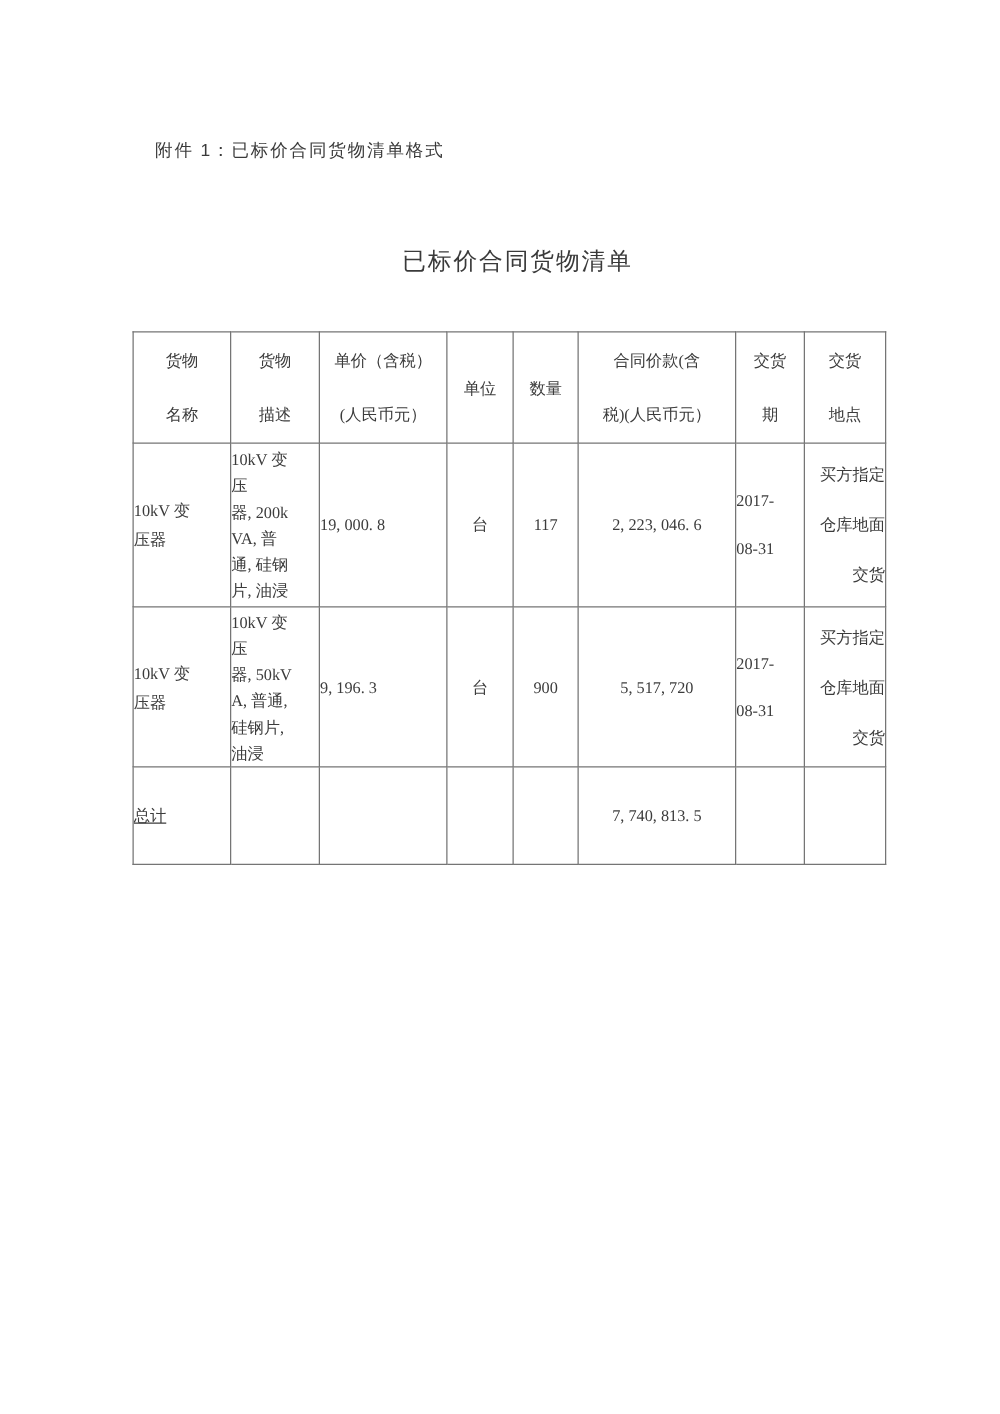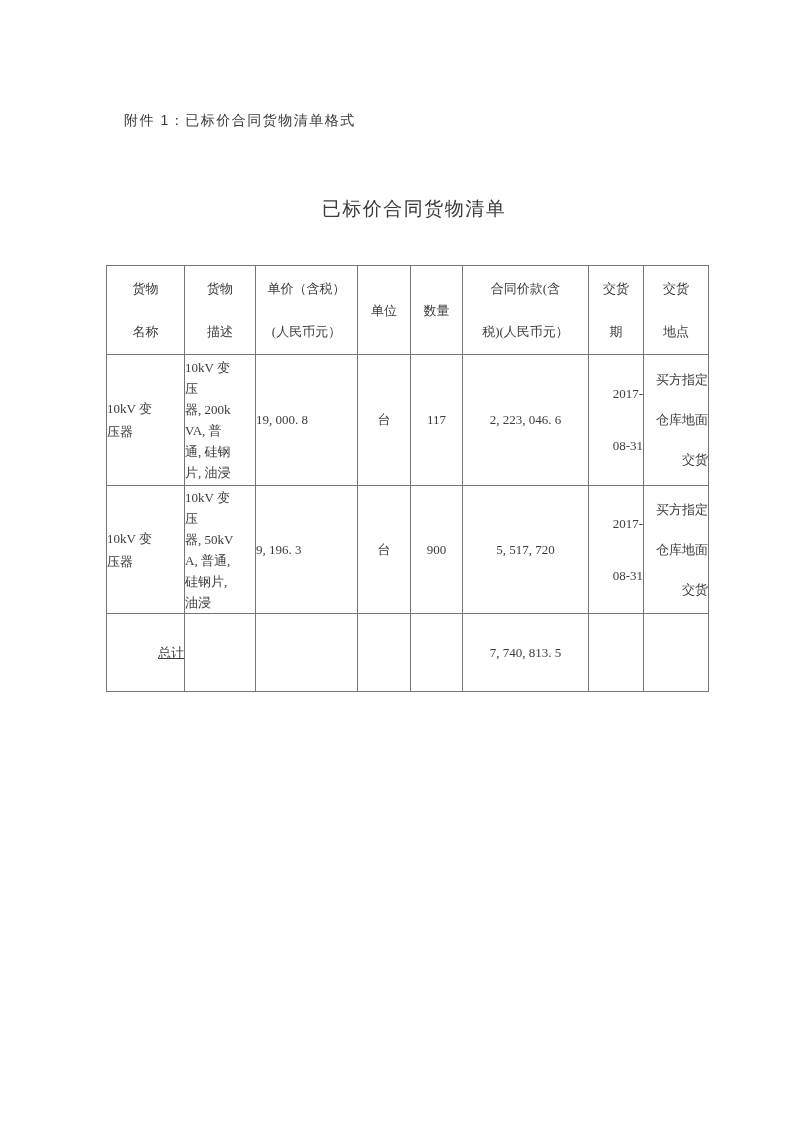--- a/index.html
+++ b/index.html
@@ -80,32 +80,32 @@
   .cell-price {
     text-align: left;
     padding-left: 10px;
     font-size: 16px;
   }
   .cell-center {
     text-align: center;
     font-size: 16px;
   }
   .cell-date {
-    text-align: right;
-    line-height: 52px;
+    text-align: left;
+    line-height: 38px;
     font-size: 15px;
   }
   .cell-place {
     text-align: right;
     padding-left: 5px;
     line-height: 40px;
     font-size: 14px;
   }
   .cell-total-label {
-    text-align: right;
+    text-align: left;
     padding-left: 17px;
     font-size: 16px;
     text-decoration: underline;
   }
 </style>
 </head>
 <body>
 
 <div class="attachment-heading">附件 1：已标价合同货物清单格式</div>
 

